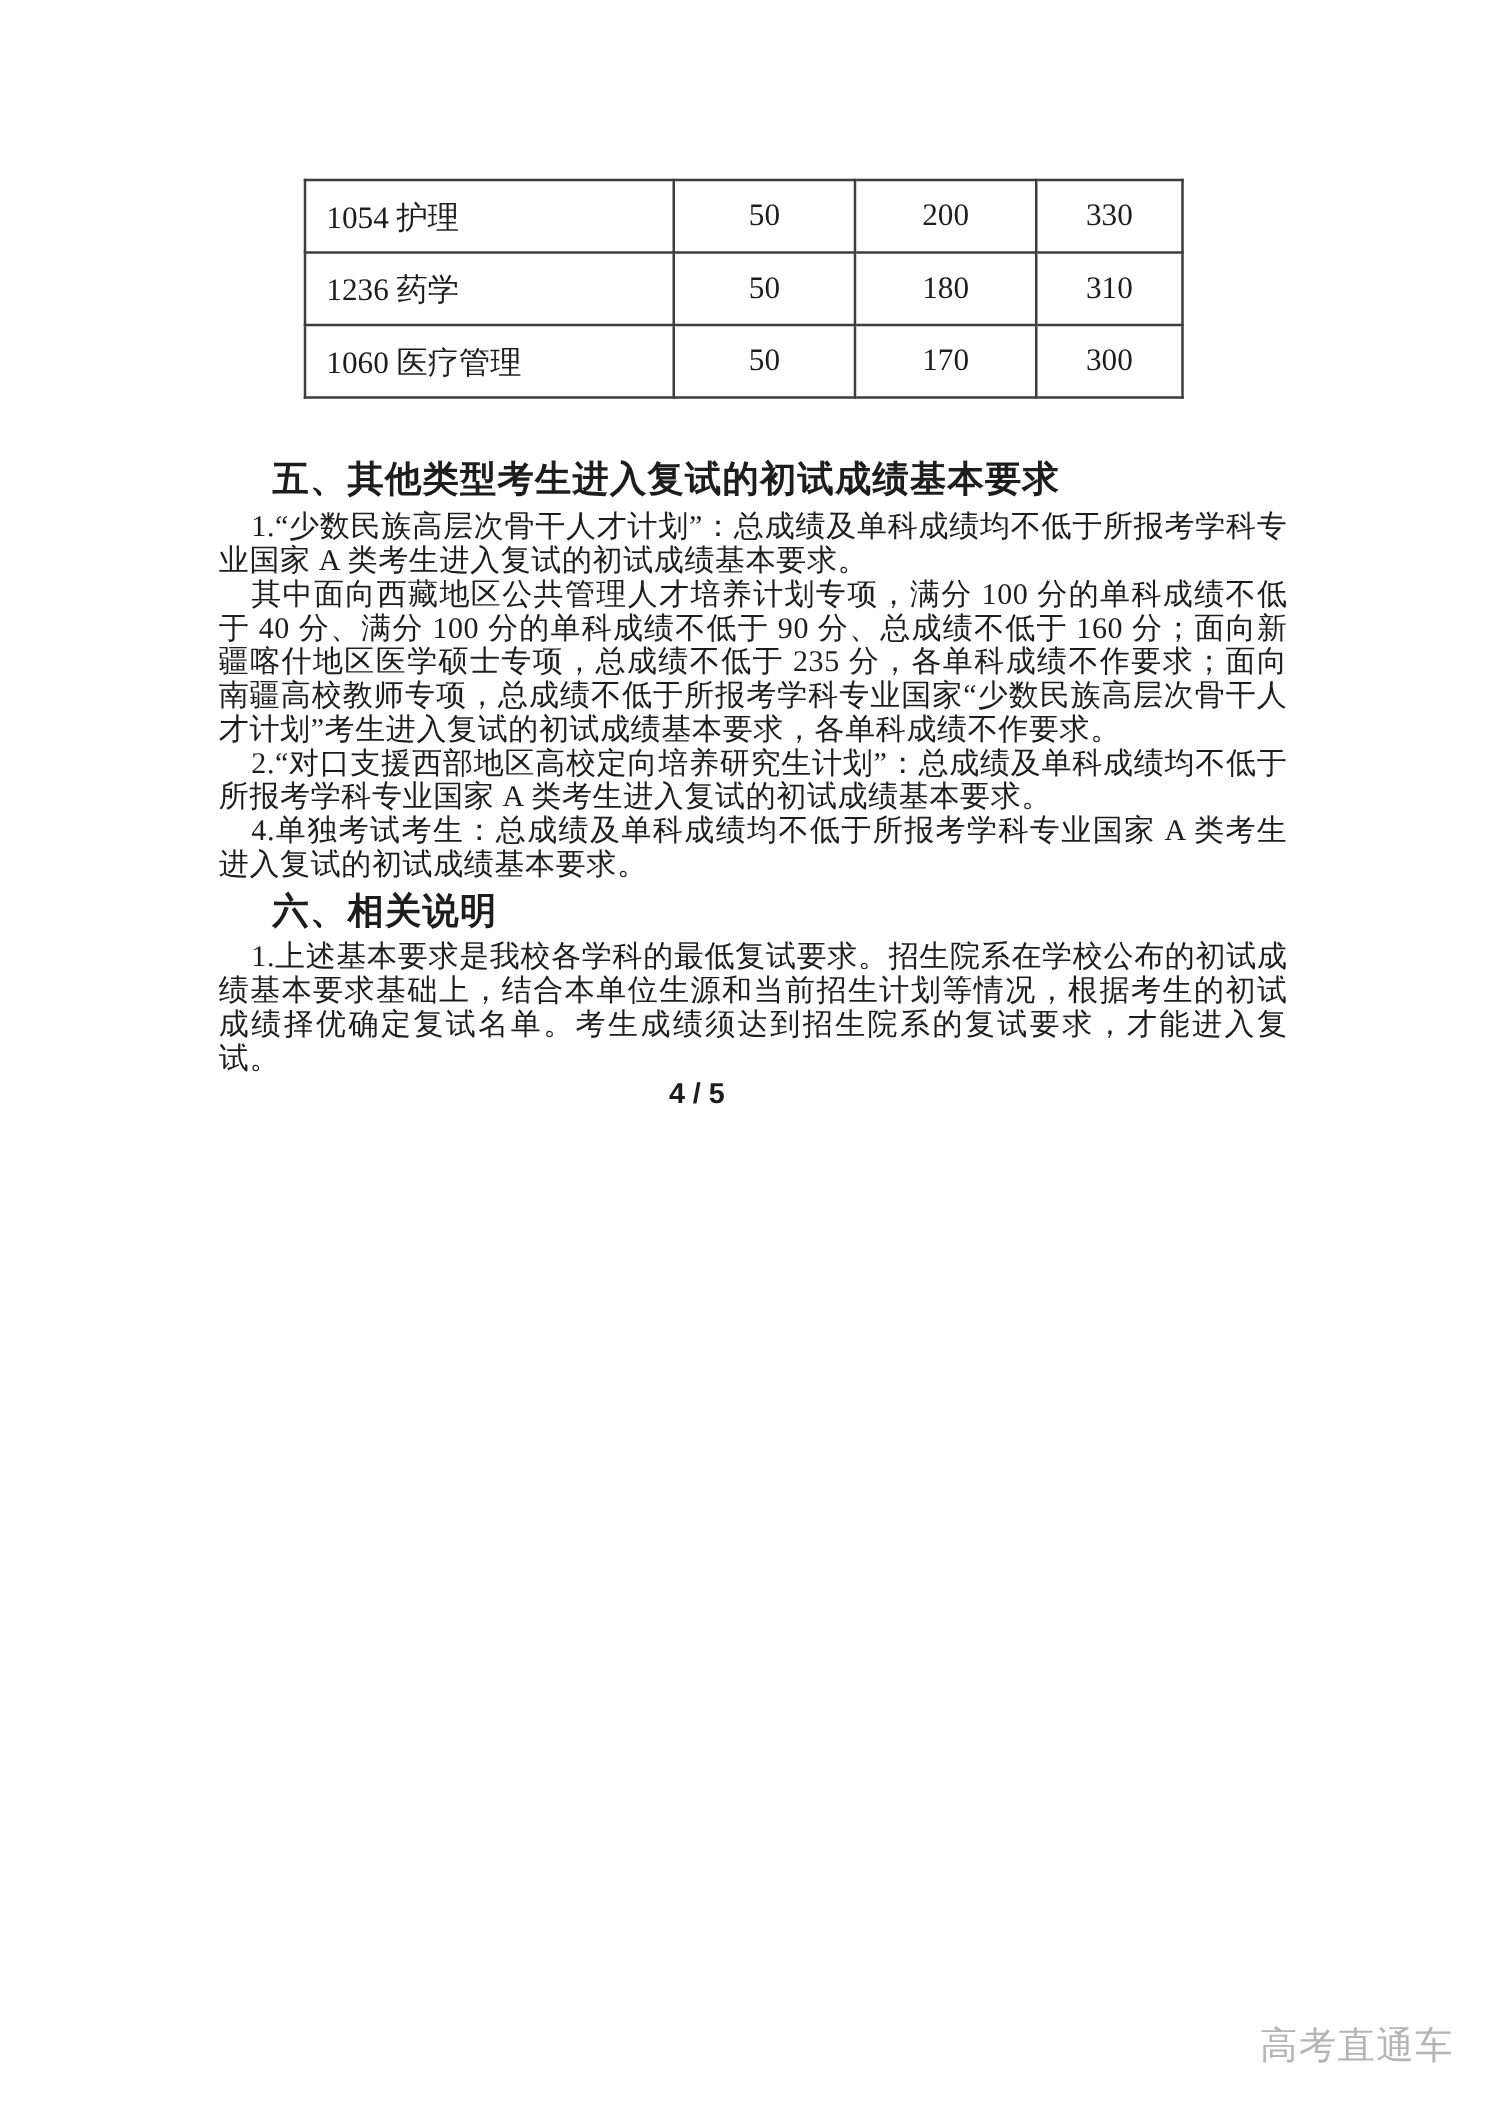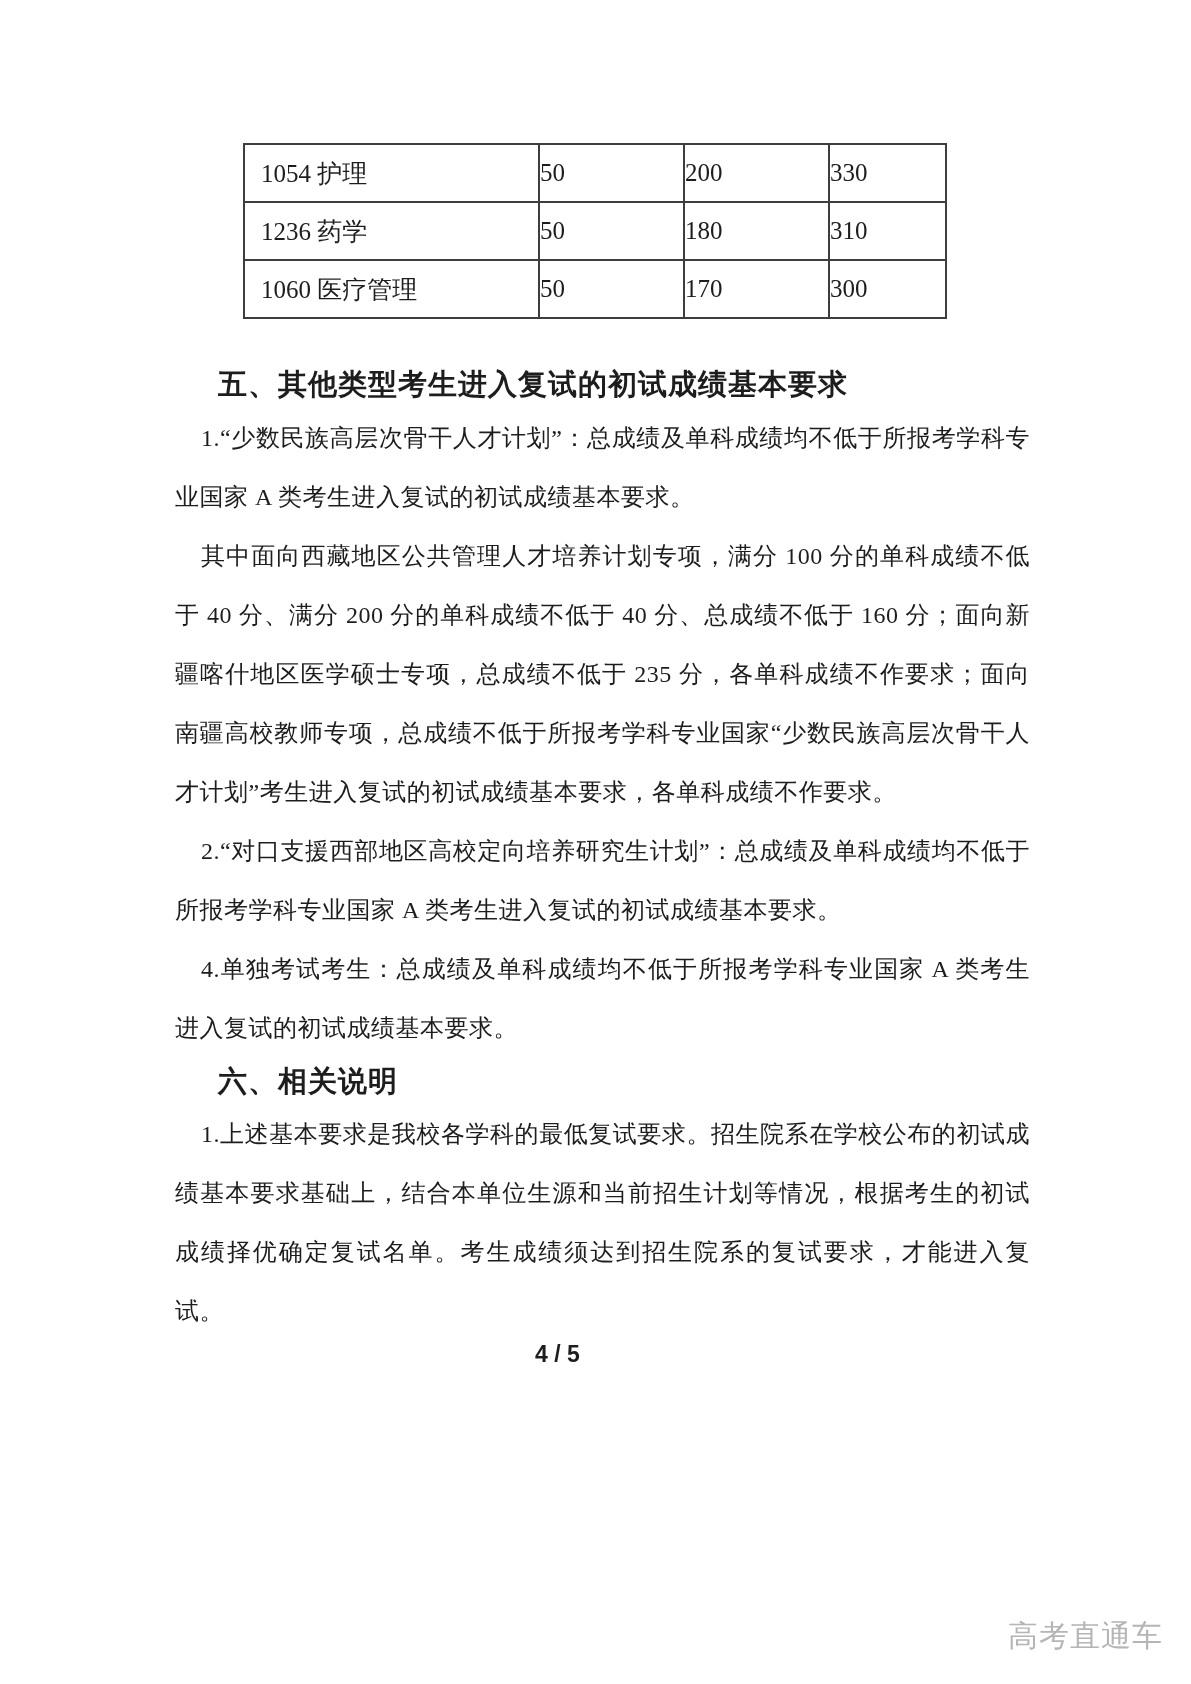--- a/index.html
+++ b/index.html
@@ -25,21 +25,21 @@
   table.score-table {
     border-collapse: collapse;
     table-layout: fixed;
     width: 702px;
     margin-left: 68px;
   }
   table.score-table td {
     border: 2px solid #3d3d3d;
     height: 56px;
     font-size: 25px;
-    text-align: left;
+    text-align: center;
     vertical-align: middle;
     padding: 0;
   }
   table.score-table td.c-name {
     text-align: left;
     padding-left: 16px;
   }
   .sec-heading {
     font-family: "Liberation Sans", "DejaVu Sans", sans-serif;
     font-weight: bold;
@@ -48,21 +48,21 @@
     letter-spacing: 1px;
     margin: 42px 0 0 0;
     padding-left: 43px;
     white-space: nowrap;
   }
   .sec-heading.h-six {
     margin-top: 0;
   }
   .body-para {
     font-size: 24px;
-    line-height: 59px;
+    line-height: 27px;
     letter-spacing: 0.5px;
     margin: 0;
     text-align: justify;
     text-indent: 26px;
   }
   .page-number {
     font-family: "Liberation Sans", "DejaVu Sans", sans-serif;
     font-weight: bold;
     font-size: 23px;
     text-align: center;
@@ -109,21 +109,21 @@
           <td class="c-name">1060 医疗管理</td>
           <td>50</td>
           <td>170</td>
           <td>300</td>
         </tr>
       </tbody>
     </table>
 
     <h2 class="sec-heading">五、其他类型考生进入复试的初试成绩基本要求</h2>
     <p class="body-para">1.“少数民族高层次骨干人才计划”：总成绩及单科成绩均不低于所报考学科专业国家 A 类考生进入复试的初试成绩基本要求。</p>
-    <p class="body-para">其中面向西藏地区公共管理人才培养计划专项，满分 100 分的单科成绩不低于 40 分、满分 200 分的单科成绩不低于 40 分、总成绩不低于 160 分；面向新疆喀什地区医学硕士专项，总成绩不低于 235 分，各单科成绩不作要求；面向南疆高校教师专项，总成绩不低于所报考学科专业国家“少数民族高层次骨干人才计划”考生进入复试的初试成绩基本要求，各单科成绩不作要求。</p>
+    <p class="body-para">其中面向西藏地区公共管理人才培养计划专项，满分 100 分的单科成绩不低于 40 分、满分 100 分的单科成绩不低于 90 分、总成绩不低于 160 分；面向新疆喀什地区医学硕士专项，总成绩不低于 235 分，各单科成绩不作要求；面向南疆高校教师专项，总成绩不低于所报考学科专业国家“少数民族高层次骨干人才计划”考生进入复试的初试成绩基本要求，各单科成绩不作要求。</p>
     <p class="body-para">2.“对口支援西部地区高校定向培养研究生计划”：总成绩及单科成绩均不低于所报考学科专业国家 A 类考生进入复试的初试成绩基本要求。</p>
     <p class="body-para">4.单独考试考生：总成绩及单科成绩均不低于所报考学科专业国家 A 类考生进入复试的初试成绩基本要求。</p>
 
     <h2 class="sec-heading h-six">六、相关说明</h2>
     <p class="body-para">1.上述基本要求是我校各学科的最低复试要求。招生院系在学校公布的初试成绩基本要求基础上，结合本单位生源和当前招生计划等情况，根据考生的初试成绩择优确定复试名单。考生成绩须达到招生院系的复试要求，才能进入复试。</p>
 
     <div class="page-number">4 / 5</div>
   </div>
 
   <div class="watermark">高考直通车</div>

